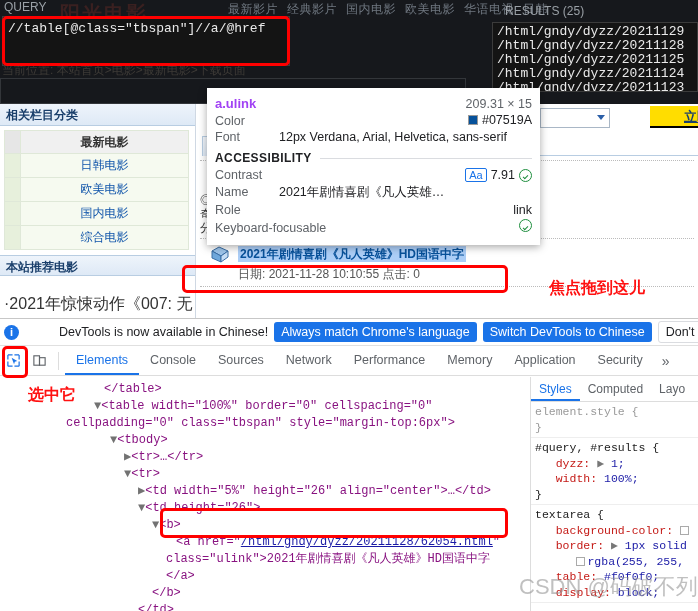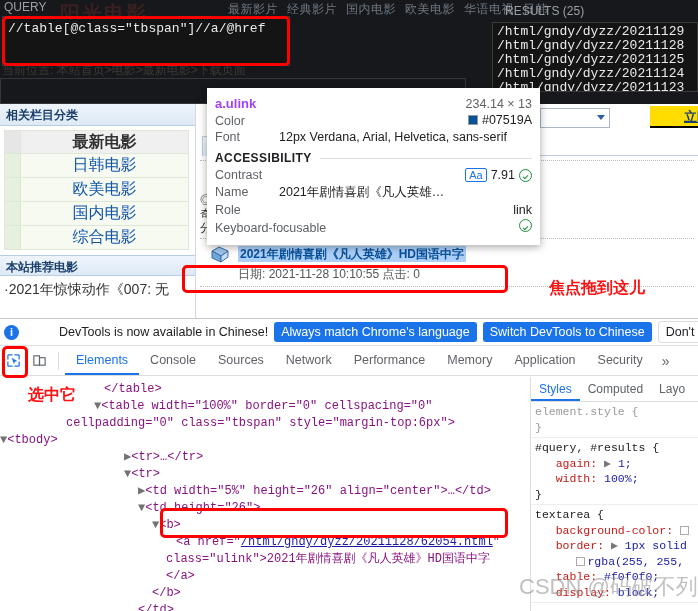--- a/index.html
+++ b/index.html
@@ -24,25 +24,25 @@
 
   
   .site-left { position:absolute; left:0; top:104px; width:196px; height:214px; background:#fff; border-right:1px solid #cfd8e3; }
   .sl-head { height:22px; background:linear-gradient(#eef4fb,#dee9f6); border-bottom:1px solid #b8cde2;
              font-size:12px; font-weight:bold; color:#1a3f6b; padding:3px 0 0 6px; }
   .cat-wrap { padding:4px 6px 0 4px; }
   .cat { height:24px; display:flex; align-items:center; border:1px solid #dfe8d8; border-top:none; background:#f6faf0; }
   .cat:first-child { border-top:1px solid #dfe8d8; background:#f0f0f0; }
   .cat .swatch { width:16px; height:100%; background:#e7f0dc; border-right:1px solid #dfe8d8; }
   .cat:first-child .swatch { background:#e6e6e6; }
-  .cat .lbl { flex:1; text-align:center; font-size:16px; color:#1155aa; }
+  .cat .lbl { flex:1; text-align:center; font-size:12px; color:#1155aa; }
   .cat:first-child .lbl { color:#333; font-weight:bold; }
   .sl-head2 { margin-top:5px; height:21px; background:linear-gradient(#eef4fb,#dee9f6); border-top:1px solid #b8cde2;
               border-bottom:1px solid #b8cde2; font-size:12px; font-weight:bold; color:#1a3f6b; padding:3px 0 0 6px; }
-  .rec-item { font-size:14px; color:#333; padding:5px 0 0 4px; }
+  .rec-item { font-size:16px; color:#333; padding:18px 0 0 4px; }
 
   
   .site-right { position:absolute; left:196px; top:104px; width:502px; height:214px; background:#fff; }
   .search-row { position:absolute; left:6px; top:2px; width:496px; height:26px; }
   .magnifier { position:absolute; left:4px; top:3px; width:18px; height:18px; }
   .srch-label { position:absolute; left:26px; top:5px; font-size:12px; color:#333; }
   .srch-select { position:absolute; left:338px; top:2px; width:70px; height:20px; border:1px solid #a9b7c6; background:#fff; font-size:11px; }
   .srch-select .caret { position:absolute; right:4px; top:6px; width:0;height:0;border-left:4px solid transparent;border-right:4px solid transparent;border-top:5px solid #2b5fa8; }
   .srch-btn { position:absolute; left:448px; top:0px; width:120px; height:22px; background:#ffdd00; border-bottom:2px solid #000;
               color:#1a3f6b; font-size:13px; font-weight:bold; text-align:center; padding-top:2px; text-decoration:underline; }
@@ -224,21 +224,21 @@
     <div>/html/gndy/dyzz/20211128</div>
     <div>/html/gndy/dyzz/20211125</div>
     <div>/html/gndy/dyzz/20211124</div>
     <div>/html/gndy/dyzz/20211123</div>
   </div>
 </div>
 
 <div id="inspect-tip">
   <div class="tip-row">
     <span class="tip-sel">a.ulink</span>
-    <span class="tip-dim">234.14 × 13</span>
+    <span class="tip-dim">209.31 × 15</span>
   </div>
   <div class="tip-row">
     <span class="tip-key">Color</span>
     <span class="tip-right">
       <span class="swatch-sq" id="tip-swatch" style="background: rgb(7, 81, 154);"></span>
       <span class="tip-val">#07519A</span>
     </span>
   </div>
   <div class="tip-row">
     <span class="tip-key">Font</span>
@@ -314,21 +314,21 @@
   </div>
 
   <div id="dt-body">
 
     <div id="dom-tree">
       <div class="dl" style="padding-left:104px;"><span class="tagp">&lt;/table&gt;</span></div>
 
       <div class="dl" style="padding-left:94px;"><span class="arrow">▼</span><span class="tagp">&lt;table width="100%" border="0" cellspacing="0"</span></div>
       <div class="dl" style="padding-left:66px;"><span class="tagp">cellpadding="0" class="tbspan" style="margin-top:6px"&gt;</span></div>
 
-      <div class="dl" style=""><span class="arrow">▼</span><span class="tagp">&lt;tbody&gt;</span></div>
+      <div class="dl" style="padding-left:110px;"><span class="arrow">▼</span><span class="tagp">&lt;tbody&gt;</span></div>
       <div class="dl" style="padding-left:124px;"><span class="arrow">▶</span><span class="tagp">&lt;tr&gt;…&lt;/tr&gt;</span></div>
       <div class="dl" style="padding-left:124px;"><span class="arrow">▼</span><span class="tagp">&lt;tr&gt;</span></div>
       <div class="dl" style="padding-left:138px;"><span class="arrow">▶</span><span class="tagp">&lt;td width="5%" height="26" align="center"&gt;…&lt;/td&gt;</span></div>
       <div class="dl" style="padding-left:138px;"><span class="arrow">▼</span><span class="tagp">&lt;td height="26"&gt;</span></div>
       <div class="dl" style="padding-left:152px;"><span class="arrow">▼</span><span class="tagp">&lt;b&gt;</span></div>
 
       <div class="dl" style="padding-left:176px;"><span class="tagp">&lt;a href="</span><span class="lnk">/html/gndy/dyzz/20211128/62054.html</span><span class="tagp">"</span></div>
       <div class="dl" style="padding-left:166px;"><span class="tagp">class="ulink"&gt;2021年剧情喜剧《凡人英雄》HD国语中字</span></div>
 
       <div class="dl" style="padding-left:166px;"><span class="tagp">&lt;/a&gt;</span></div>
@@ -341,21 +341,21 @@
       <div id="st-tabs">
         <div class="st-tab active">Styles</div>
         <div class="st-tab">Computed</div>
         <div class="st-tab">Layo</div>
       </div>
 
       <div class="css-block"><span class="sel-gray">element.style {</span>
 <span class="sel-gray">}</span></div>
 
       <div class="css-block"><span>#query, #results {</span>
-   <span class="prop">again:</span><span class="tri"> ▶ </span><span class="pval">1;</span>
+   <span class="prop">dyzz:</span><span class="tri"> ▶ </span><span class="pval">1;</span>
    <span class="prop">width:</span> <span class="pval">100%;</span>
 <span>}</span></div>
 
       <div class="css-block"><span>textarea {</span>
    <span class="prop">background-color:</span> <span class="csw"></span>
    <span class="prop">border:</span><span class="tri"> ▶ </span><span class="pval">1px solid</span>
       <span class="csw"></span><span class="pval">rgba(255, 255,</span>
    <span class="prop">table:</span> <span class="pval">#f0f0f0;</span>
    <span class="prop">display:</span> <span class="pval">block;</span></div>
     </div>

